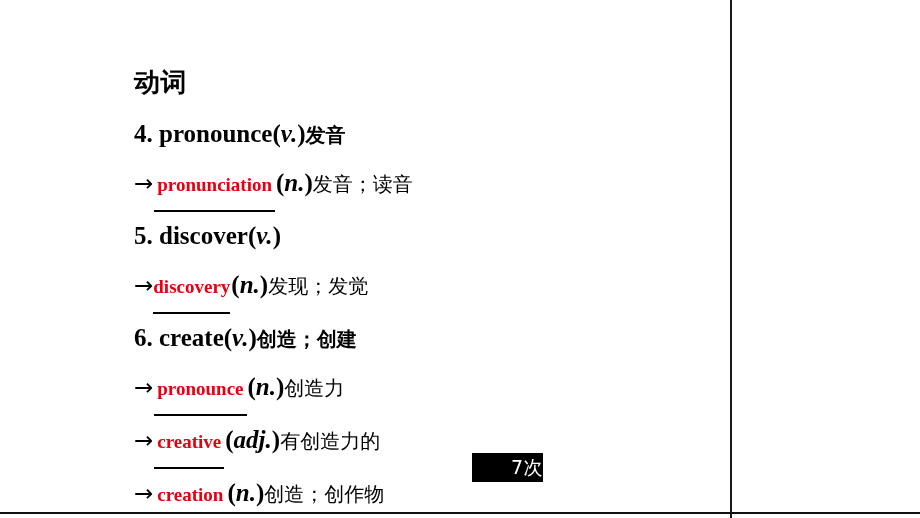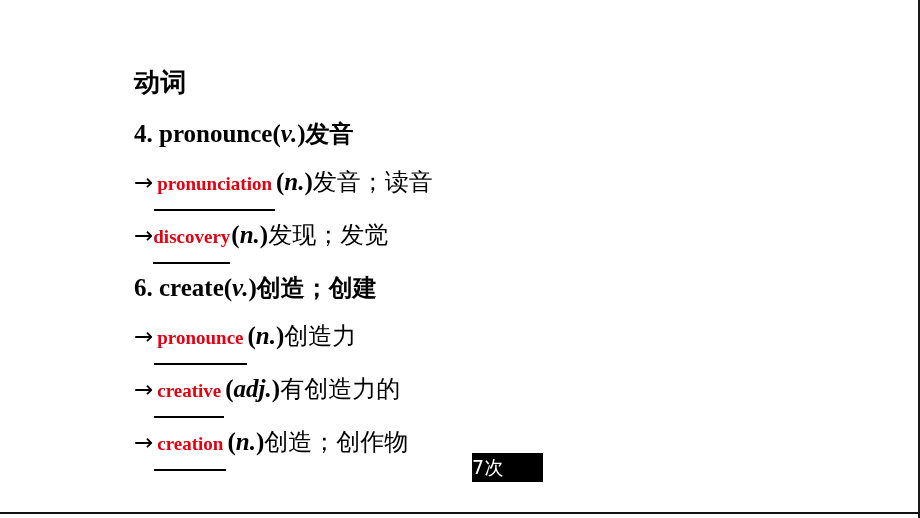--- a/index.html
+++ b/index.html
@@ -30,21 +30,21 @@
     bottom: 4px;
     width: 920px;
     height: 2px;
     background: #111111;
   }
 
   #slide {
     position: absolute;
     left: 0;
     top: 0;
-    width: 920px;
+    width: 732px;
     height: 518px;
   }
 
   .content-column {
     position: absolute;
     left: 134px;
     top: 62px;
     width: 740px;
   }
 
@@ -92,21 +92,21 @@
     font-weight: bold;
     font-style: italic;
   }
 
   .pos-wrap {
     font-weight: bold;
   }
 
   .cn-gloss {
     font-family: Liberation Serif, serif;
-    font-size: 24px;
+    font-size: 20px;
     color: #000000;
   }
 
   
   .answer-blank {
     display: inline-block;
     color: #E50012;
     font-weight: bold;
     font-size: 19px;
     border-bottom: 2.5px solid #000000;
@@ -125,41 +125,44 @@
     position: absolute;
     left: 472px;
     top: 453px;
     width: 71px;
     height: 29px;
     background: #000000;
     color: #ffffff;
     font-family: "DejaVu Sans", sans-serif;
     font-size: 19px;
     line-height: 29px;
-    text-align: left;
+    text-align: right;
     letter-spacing: 0.5px;
   }
 </style>
 </head>
 <body>
 
 <div id="slide">
 
   <div class="content-column">
 
     <div class="section-heading">动词</div>
 
     <div class="entry-line headword">
       <span class="index-num">4.</span><span>&nbsp;</span><span class="term-en">pronounce</span><span class="pos-wrap">(</span><span class="pos-tag">v.</span><span class="pos-wrap">)</span><span class="cn-gloss">发音</span>
     </div>
 
     <div class="entry-line">
       <span class="arrow-glyph">→</span><span class="answer-blank">pronunciation</span><span class="pos-wrap">(</span><span class="pos-tag">n.</span><span class="pos-wrap">)</span><span class="cn-gloss">发音；读音</span>
     </div>
 
+    <div class="entry-line headword">
+      <span class="index-num">5.</span><span>&nbsp;</span><span class="term-en">discover</span><span class="pos-wrap">(</span><span class="pos-tag">v.</span><span class="pos-wrap">)</span><span class="cn-gloss"></span>
+    </div>
 
     <div class="entry-line">
       <span class="arrow-glyph">→</span><span class="answer-blank tight">discovery</span><span class="pos-wrap">(</span><span class="pos-tag">n.</span><span class="pos-wrap">)</span><span class="cn-gloss">发现；发觉</span>
     </div>
 
     <div class="entry-line headword">
       <span class="index-num">6.</span><span>&nbsp;</span><span class="term-en">create</span><span class="pos-wrap">(</span><span class="pos-tag">v.</span><span class="pos-wrap">)</span><span class="cn-gloss">创造；创建</span>
     </div>
 
     <div class="entry-line">

